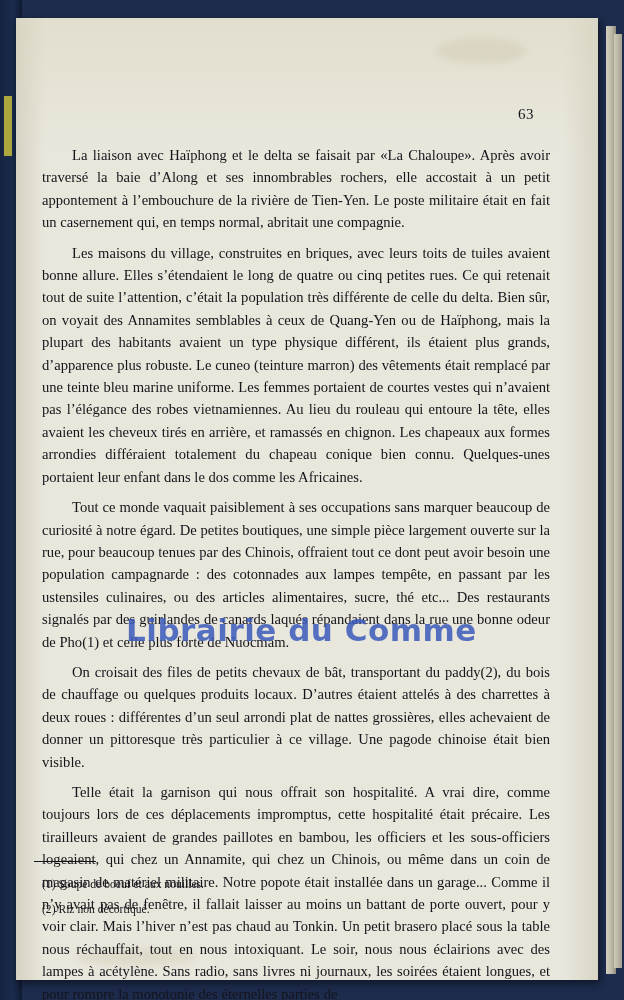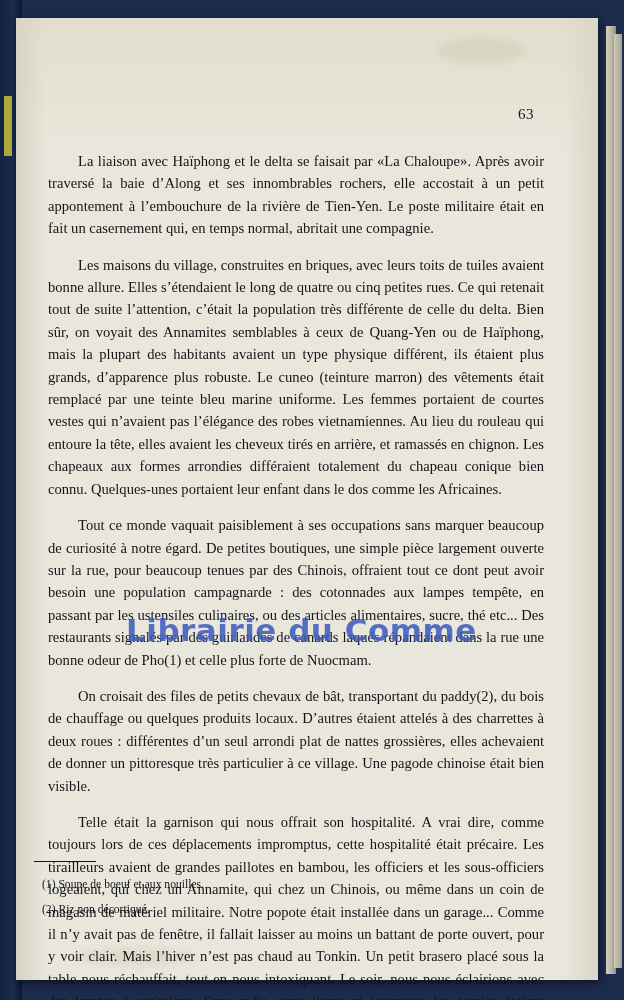--- a/index.html
+++ b/index.html
@@ -80,21 +80,21 @@
     left: 18px;
     top: 118px;
     width: 524px;
     font-size: 14.6px;
     line-height: 22.4px;
     color: #14141a;
     text-align: justify;
     text-justify: inter-word;
   }
   .textblock p {
-    margin: 14px;
+    margin: 8px;
     text-indent: 30px;
   }
   .footrule {
     position: absolute;
     left: 18px;
     top: 843px;
     width: 62px;
     height: 1px;
     background: #15151b;
   }

